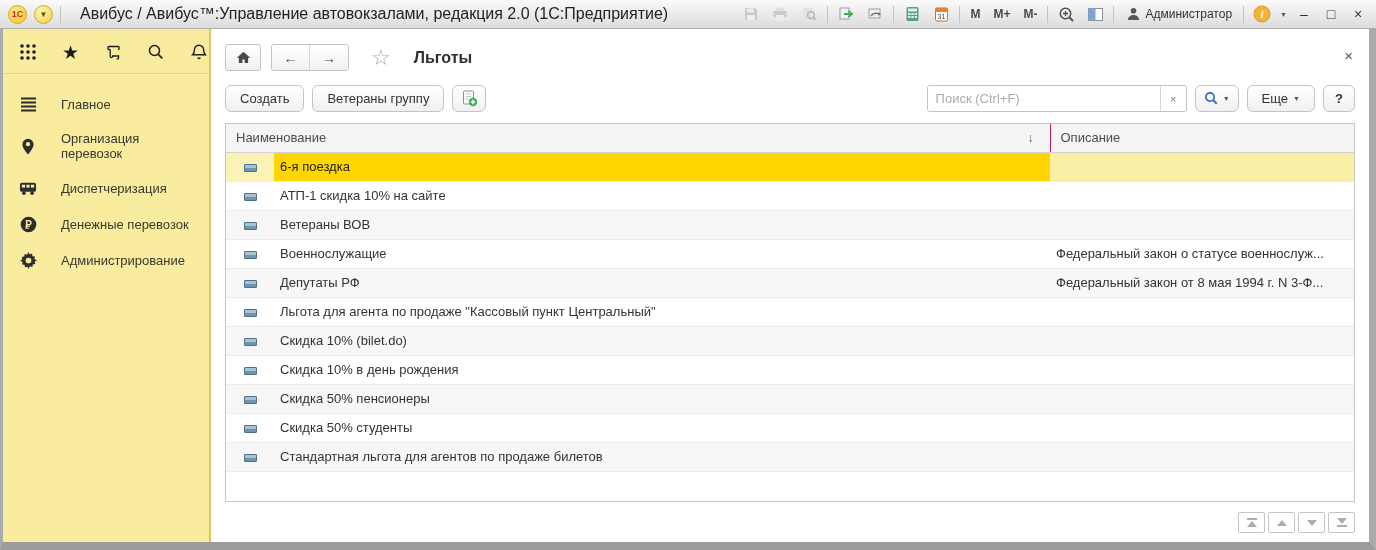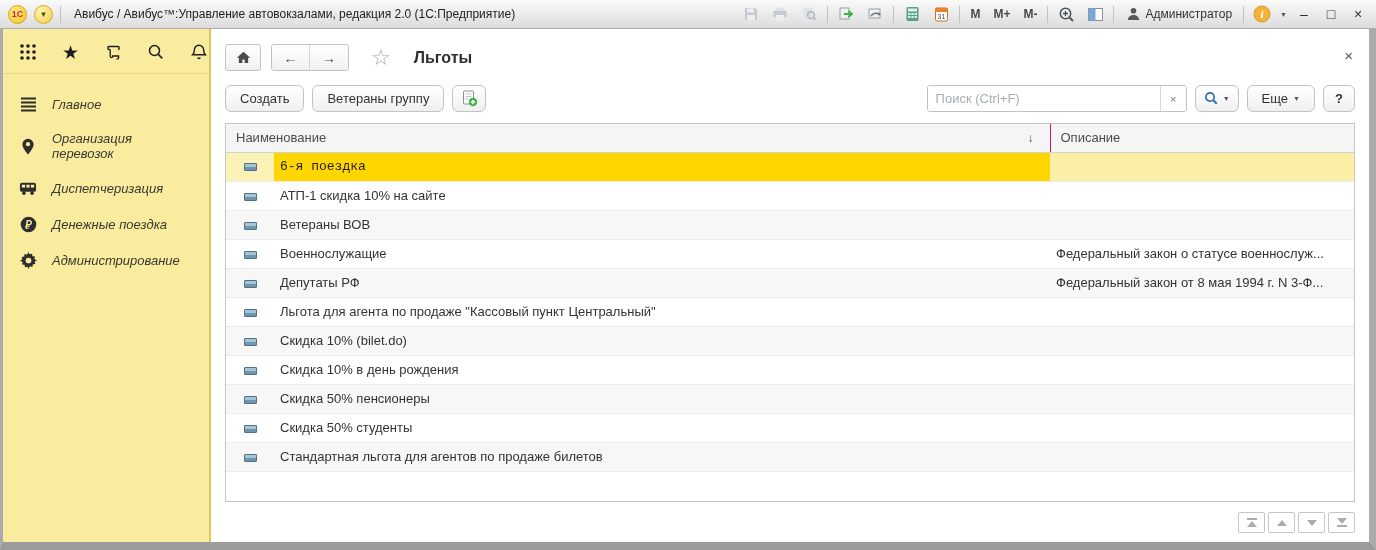--- a/index.html
+++ b/index.html
@@ -5,37 +5,37 @@
   * { box-sizing: border-box; margin: 0; padding: 0; }
   html,body { width:1376px; height:550px; }
   body { font-family:"Liberation Sans", sans-serif; background:#9f9f9f; position:relative; overflow:hidden; }
   .window { position:absolute; inset:0; display:flex; flex-direction:column; }
 
   
   .titlebar { height:29px; flex:none; background:linear-gradient(#fafafa,#dcdcdc); border-bottom:1px solid #aeaeae; display:flex; align-items:center; padding:0 8px; gap:7px; }
   .tb-sep { width:1px; height:17px; background:#c3c3c3; flex:none; }
   .app-logo { width:19px; height:19px; border-radius:50%; background:radial-gradient(circle at 35% 30%, #ffe98a, #f6c51e); border:1px solid #d7a912; color:#d02b20; font-size:9px; font-weight:bold; display:flex; align-items:center; justify-content:center; }
   .menu-circle { width:19px; height:19px; border-radius:50%; background:radial-gradient(circle at 35% 30%, #fff3b0, #f3cf45); border:1px solid #cfae2a; display:flex; align-items:center; justify-content:center; font-size:8px; color:#5b4a00; }
-  .tb-title { font-size:12px; color:#222; margin-left:6px; flex:1 1 auto; white-space:nowrap; overflow:hidden; }
+  .tb-title { font-size:16px; color:#222; margin-left:12px; flex:1 1 auto; white-space:nowrap; overflow:hidden; }
   .tb-icon { width:22px; height:20px; display:flex; align-items:center; justify-content:center; flex:none; }
   .tb-text { font-size:12px; font-weight:bold; color:#4a4a4a; padding:0 3px; }
   .tb-user { display:flex; align-items:center; gap:4px; font-size:12px; color:#333; padding:0 4px; }
   .win-btn { font-size:14px; color:#333; width:20px; text-align:center; }
   .caret { font-size:7px; color:#555; }
 
   
   .app-body { flex:1 1 auto; display:flex; border-left:3px solid #ababab; border-right:7px solid #ababab; border-bottom:8px solid #9b9b9b; background:#fff; min-height:0; }
 
   
   .sidebar { width:208px; flex:none; background:#f9ec9f; border-right:2px solid #dcc75e; display:flex; flex-direction:column; }
   .sidebar-top { display:flex; align-items:center; gap:25px; padding:13px 16px 11px 16px; border-bottom:1px solid #e8d87c; }
   .side-icon { width:20px; height:20px; display:flex; align-items:center; justify-content:center; }
   .star-glyph { font-size:19px; color:#1d1d1d; line-height:1; }
   .menu { padding-top:12px; }
-  .menu-item { display:flex; align-items:center; gap:15px; padding:9px 16px; font-size:13px; color:#38382e; cursor:default;font-style:italic; }
+  .menu-item { display:flex; align-items:center; gap:24px; padding:9px 16px; font-size:13px; color:#38382e; cursor:default; }
   .menu-item .mi-icon { width:18px; height:18px; flex:none; display:flex; align-items:center; justify-content:center; }
 
   
   .content { flex:1 1 auto; position:relative; padding:0 14px; min-width:0; }
   .content-header { display:flex; align-items:center; gap:6px; padding:15px 0 2px 0; }
   .nav-btn { height:27px; background:linear-gradient(#ffffff,#f1f1f1); border:1px solid #c3c3c3; border-radius:3px; display:flex; align-items:center; justify-content:center; font-size:14px; color:#4a4a4a; }
   .nav-home { width:36px; }
   .nav-pair { display:flex; border:1px solid #c3c3c3; border-radius:3px; overflow:hidden; height:27px; margin-left:4px; }
   .nav-pair .half { width:38px; display:flex; align-items:center; justify-content:center; background:linear-gradient(#ffffff,#f1f1f1); font-size:14px; color:#4a4a4a; }
   .nav-pair .half:first-child { border-right:1px solid #d5d5d5; }
@@ -59,21 +59,21 @@
   table.grid { width:100%; border-collapse:collapse; table-layout:fixed; font-size:13px; }
   .grid thead th { height:28px; background:#f5f5f5; border-bottom:1px solid #d2d2d2; font-weight:normal; color:#4c4c4c; text-align:left; padding:0 10px; }
   .grid thead th.name-h { border-right:1px solid #be185d; }
   .name-h-inner { display:flex; align-items:center; }
   .sort-ind { margin-left:auto; color:#555; font-size:12px; padding-right:6px; }
   .grid td { height:29px; border-bottom:1px solid #ececec; padding:0 6px; color:#333; white-space:nowrap; overflow:hidden; text-overflow:ellipsis; }
   .grid tbody tr:nth-of-type(odd) td { background:#f7f7f7; }
   .icon-cell { text-align:center; }
   .desc-cell { color:#9a9a9a; padding:0 10px; }
   .row-icon { display:inline-block; width:13px; height:8px; border:1px solid #4e7187; border-radius:1px; background:linear-gradient(#a5c4d6 45%, #6f96ae 45%); vertical-align:middle; }
-  tr.row-selected td { background:#fbf2b6 !important;font-family:Liberation Mono, monospace; }
+  tr.row-selected td { background:#fbf2b6 !important; }
   tr.row-selected td.name-cell { background:#ffd600 !important; color:#1d1d1d; }
   tr.row-selected td.desc-cell { background:#fbefa6 !important; }
 
   
   .bottom-nav { position:absolute; right:14px; bottom:9px; display:flex; gap:3px; }
   .bn-btn { width:27px; height:21px; border:1px solid #c6c6c6; border-radius:2px; background:#fff; display:flex; flex-direction:column; align-items:center; justify-content:center; gap:1px; }
   .tri-up { width:0; height:0; border-left:5px solid transparent; border-right:5px solid transparent; border-bottom:6px solid #a9adb2; }
   .tri-down { width:0; height:0; border-left:5px solid transparent; border-right:5px solid transparent; border-top:6px solid #a9adb2; }
   .bn-bar { width:10px; height:2px; background:#a9adb2; }
 </style>
@@ -258,21 +258,21 @@
           <span>Диспетчеризация</span>
         </div>
         <div class="menu-item">
           <span class="mi-icon">
             <svg width="17" height="17" viewBox="0 0 17 17">
                 <circle cx="8.5" cy="8.5" r="7.8" fill="#2d2d2d"></circle>
                 <text x="8.7" y="12" font-size="10" font-weight="bold" text-anchor="middle" fill="#f9ec9f" font-family="Liberation Sans">P</text>
                 <path d="M5.4 10.2h4.6M5.4 12.2h3.4" stroke="#f9ec9f" stroke-width="1.1"></path>
               </svg>
           </span>
-          <span>Денежные поездка</span>
+          <span>Денежные перевозок</span>
         </div>
         <div class="menu-item">
           <span class="mi-icon">
             <svg width="17" height="17" viewBox="0 0 16 16">
                 <path fill="#2d2d2d" d="M8 0l1 2.2 2.4-.6.3 2.4 2.4.3-.6 2.4L16 8l-2.2 1 .6 2.4-2.4.3-.3 2.4-2.4-.6L8 16l-1-2.2-2.4.6-.3-2.4-2.4-.3.6-2.4L0 8l2.2-1-.6-2.4 2.4-.3.3-2.4 2.4.6z"></path>
                 <circle cx="8" cy="8" r="2.7" fill="#f9ec9f"></circle>
               </svg>
           </span>
           <span>Администрирование</span>
         </div>

